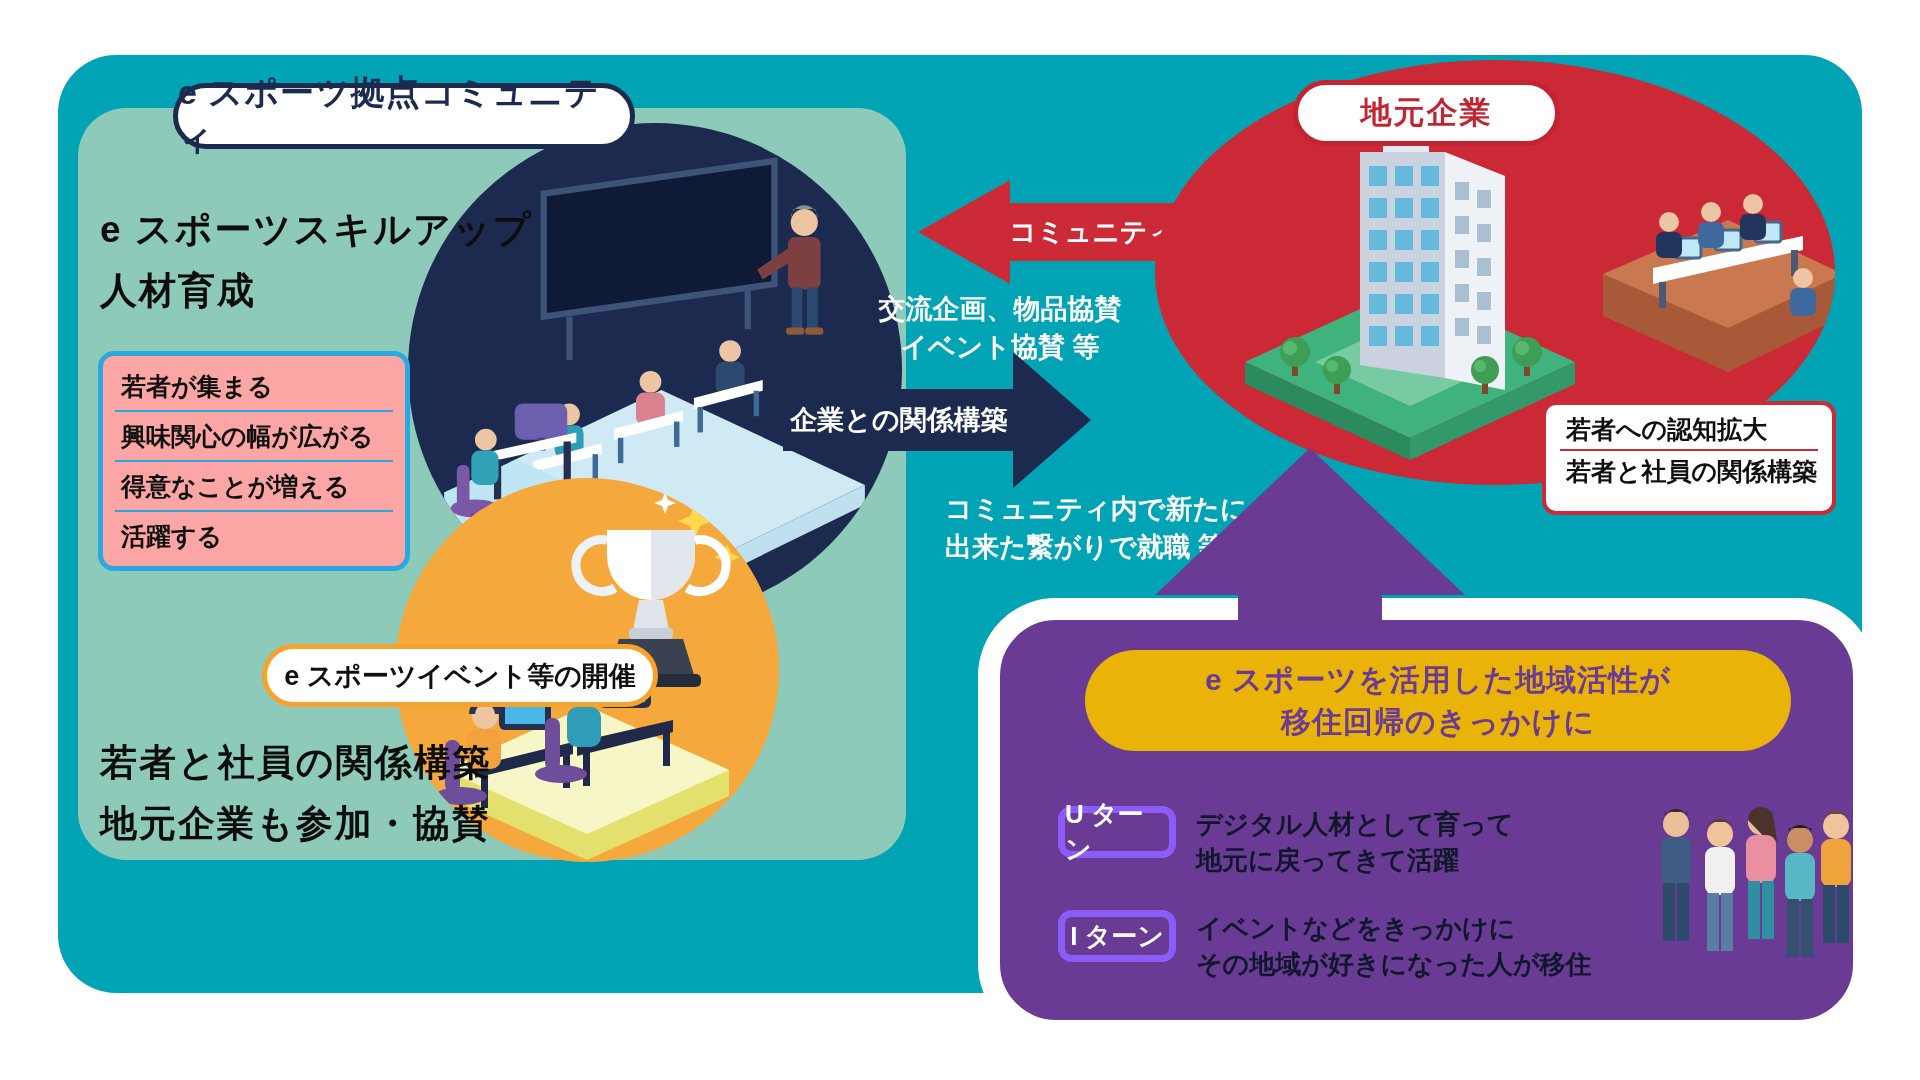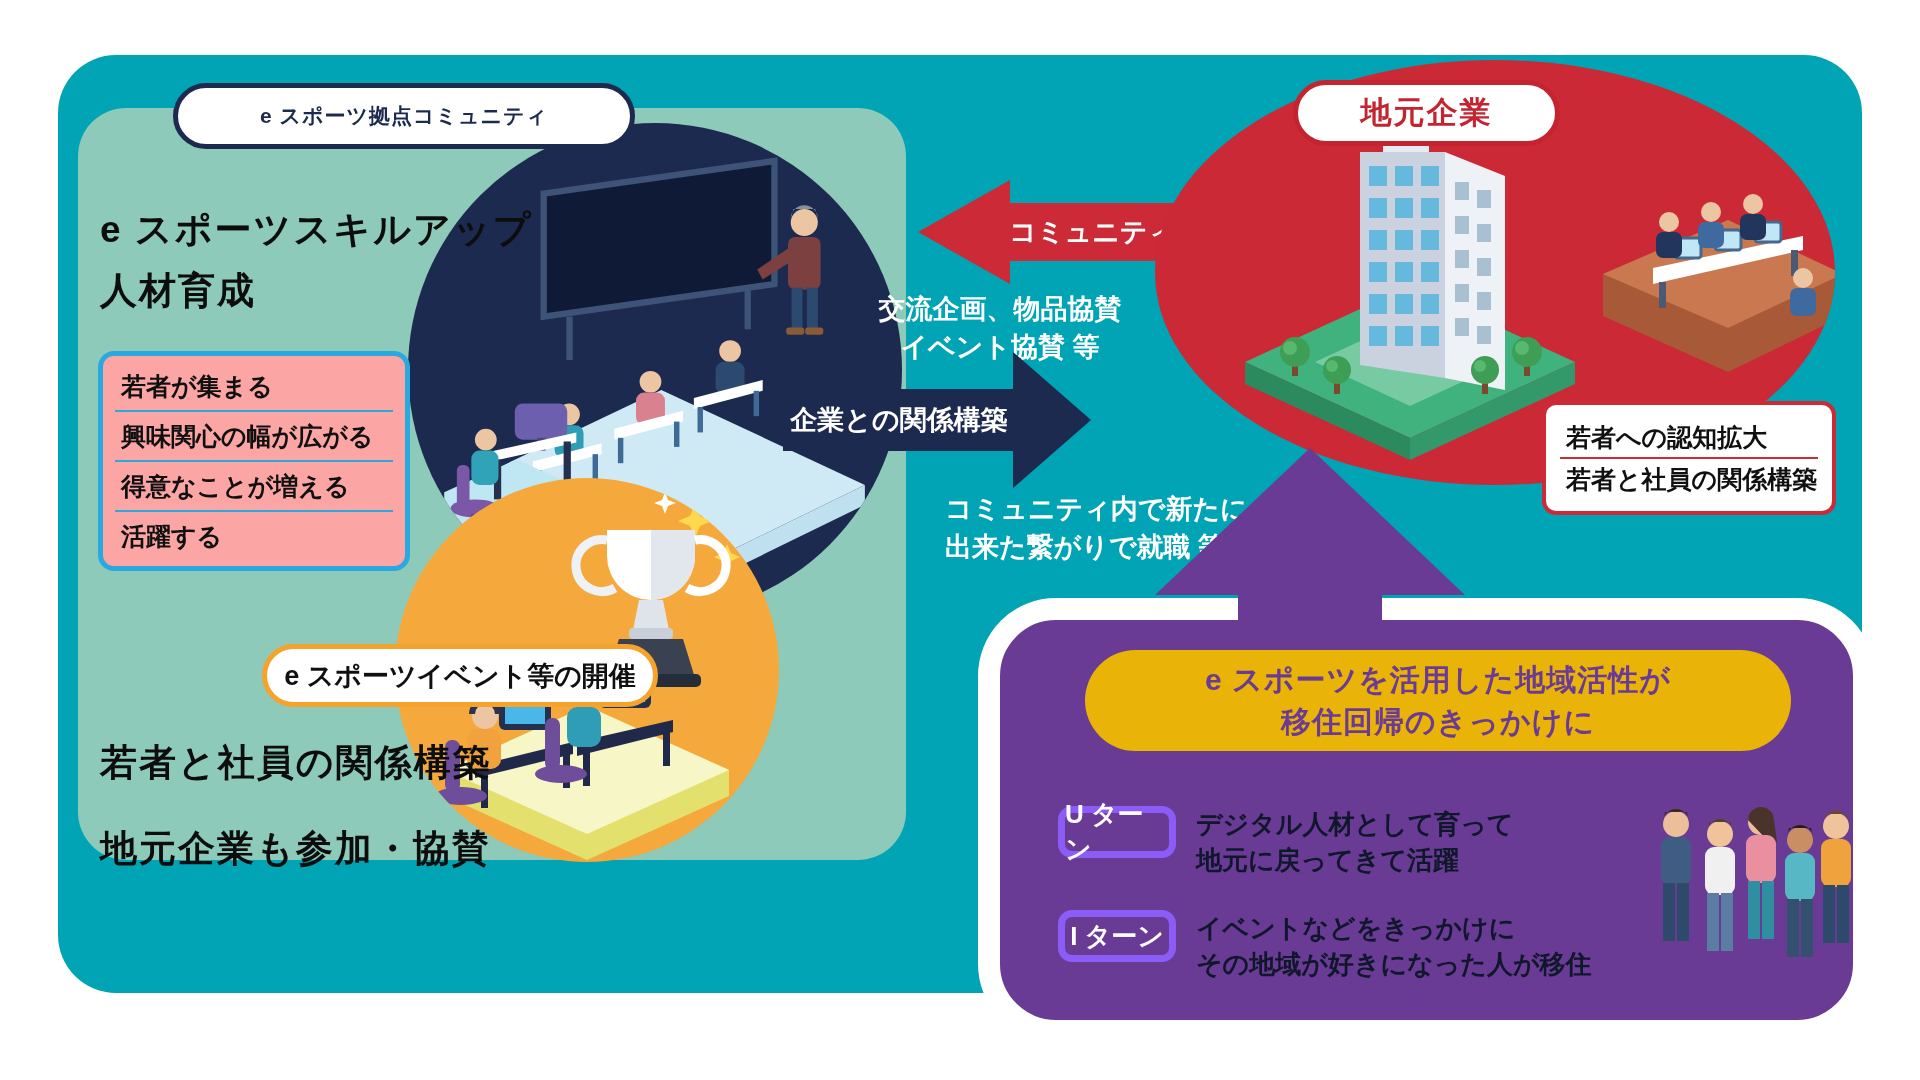--- a/index.html
+++ b/index.html
@@ -9,37 +9,37 @@
 
   .teal-bg{left:58px;top:55px;width:1804px;height:938px;background:#00a4b4;border-radius:58px;}
   .green-panel{left:78px;top:108px;width:828px;height:752px;background:#8ecab9;border-radius:48px;}
 
   .circle{border-radius:50%;overflow:hidden;}
   .navy-circle{left:408px;top:123px;width:494px;height:494px;background:#1d2a4f;}
   .orange-circle{left:395px;top:478px;width:384px;height:384px;background:#f5a83b;}
   .red-ellipse{left:1155px;top:60px;width:680px;height:425px;background:#cb2936;border-radius:50%;overflow:hidden;}
 
   .pill{display:flex;align-items:center;justify-content:center;background:#fff;border-radius:45px;box-sizing:border-box;}
-  .community-pill{left:173px;top:83px;width:462px;height:66px;border:5px solid #1d2a4f;color:#1d2a4f;font-size:21px;font-weight:800;letter-spacing:1px;}
+  .community-pill{left:173px;top:83px;width:462px;height:66px;border:5px solid #1d2a4f;color:#1d2a4f;font-size:34px;font-weight:800;letter-spacing:1px;}
   .company-pill{left:1293px;top:80px;width:267px;height:66px;border:5px solid #c42430;color:#c42430;font-size:31px;font-weight:800;letter-spacing:2px;}
   .event-pill{left:262px;top:626px;width:396px;height:63px;border:5px solid #f5a32c;color:#101010;font-size:27px;font-weight:800;margin-top:18px;}
 
   .black-heading{color:#0d0d0d;font-size:37px;font-weight:800;letter-spacing:2px;white-space:nowrap;}
 
   .benefit-box{left:98px;top:351px;width:312px;height:220px;background:#fca5a5;border:5px solid #2aa9e0;border-radius:16px;box-sizing:border-box;display:flex;flex-direction:column;justify-content:space-evenly;padding:6px 0;}
   .benefit-row{display:flex;align-items:center;padding:0 18px;height:42px;color:#101010;font-size:25px;font-weight:800;white-space:nowrap;}
   .benefit-div{height:2px;background:#2aa9e0;margin:0 12px;}
 
   .arrow-label{display:flex;align-items:center;justify-content:center;color:#fff;font-weight:800;white-space:nowrap;}
   .red-label{left:1008px;top:203px;width:250px;height:58px;background:#cc2a36;font-size:27px;}
   .navy-label{left:783px;top:389px;width:232px;height:62px;background:#1d2a4f;font-size:27px;}
 
   .white-note{color:#ffffff;font-weight:800;font-size:27px;line-height:38px;white-space:nowrap;}
 
-  .company-box{left:1542px;top:401px;width:294px;height:114px;background:#fff;border:4px solid #cc2a36;border-radius:14px;box-sizing:border-box;display:flex;flex-direction:column;justify-content:center;padding:4px 0;}
+  .company-box{left:1542px;top:401px;width:294px;height:114px;background:#fff;border:4px solid #cc2a36;border-radius:14px;box-sizing:border-box;display:flex;flex-direction:column;justify-content:flex-start;padding:4px 0;}
   .company-row{display:flex;align-items:center;padding:0 20px;height:40px;color:#101010;font-size:25px;font-weight:800;white-space:nowrap;}
   .company-div{height:2px;background:#cc2a36;margin:0 14px;}
 
   .migration-panel{left:978px;top:598px;width:897px;height:444px;background:#6a3b95;border:22px solid #ffffff;border-radius:78px;box-sizing:border-box;}
   .migration-pill{left:1085px;top:650px;width:706px;height:101px;background:#eab308;border-radius:62px;display:flex;flex-direction:column;align-items:center;justify-content:center;color:#6a3b95;font-size:30px;font-weight:800;line-height:42px;letter-spacing:1px;text-align:center;}
   .turn-tag{display:flex;align-items:center;justify-content:center;width:118px;height:52px;border:7px solid #8b5cf6;border-radius:14px;color:#fff;font-size:26px;font-weight:800;box-sizing:border-box;}
   .turn-desc{color:#0f172a;font-size:26px;font-weight:800;line-height:36px;white-space:nowrap;}
 </style>
 </head>
 <body>
@@ -145,21 +145,21 @@
     <div class="benefit-div"></div>
     <div class="benefit-row">得意なことが増える</div>
     <div class="benefit-div"></div>
     <div class="benefit-row">活躍する</div>
   </div>
 
   <div class="abs pill event-pill">
     <span>e スポーツイベント等の開催</span>
   </div>
   <div class="abs black-heading" style="left:100px;top:738px;">若者と社員の関係構築</div>
-  <div class="abs black-heading" style="left:100px;top:799px;margin-top:25px;">地元企業も参加・協賛</div>
+  <div class="abs black-heading" style="left:100px;top:799px;">地元企業も参加・協賛</div>
 
   <svg class="abs" style="left:918px;top:180px;" width="92" height="104" viewBox="0 0 92 104">
     <polygon points="92,0 92,104 0,52" fill="#cc2a36"></polygon>
   </svg>
   <div class="abs arrow-label red-label">コミュニティの応援</div>
   <div class="abs arrow-label navy-label">企業との関係構築</div>
 
   <div class="abs white-note" style="left:830px;top:290px;width:340px;text-align:center;">
     <div>交流企画、物品協賛</div>
     <div>イベント協賛 等</div>

